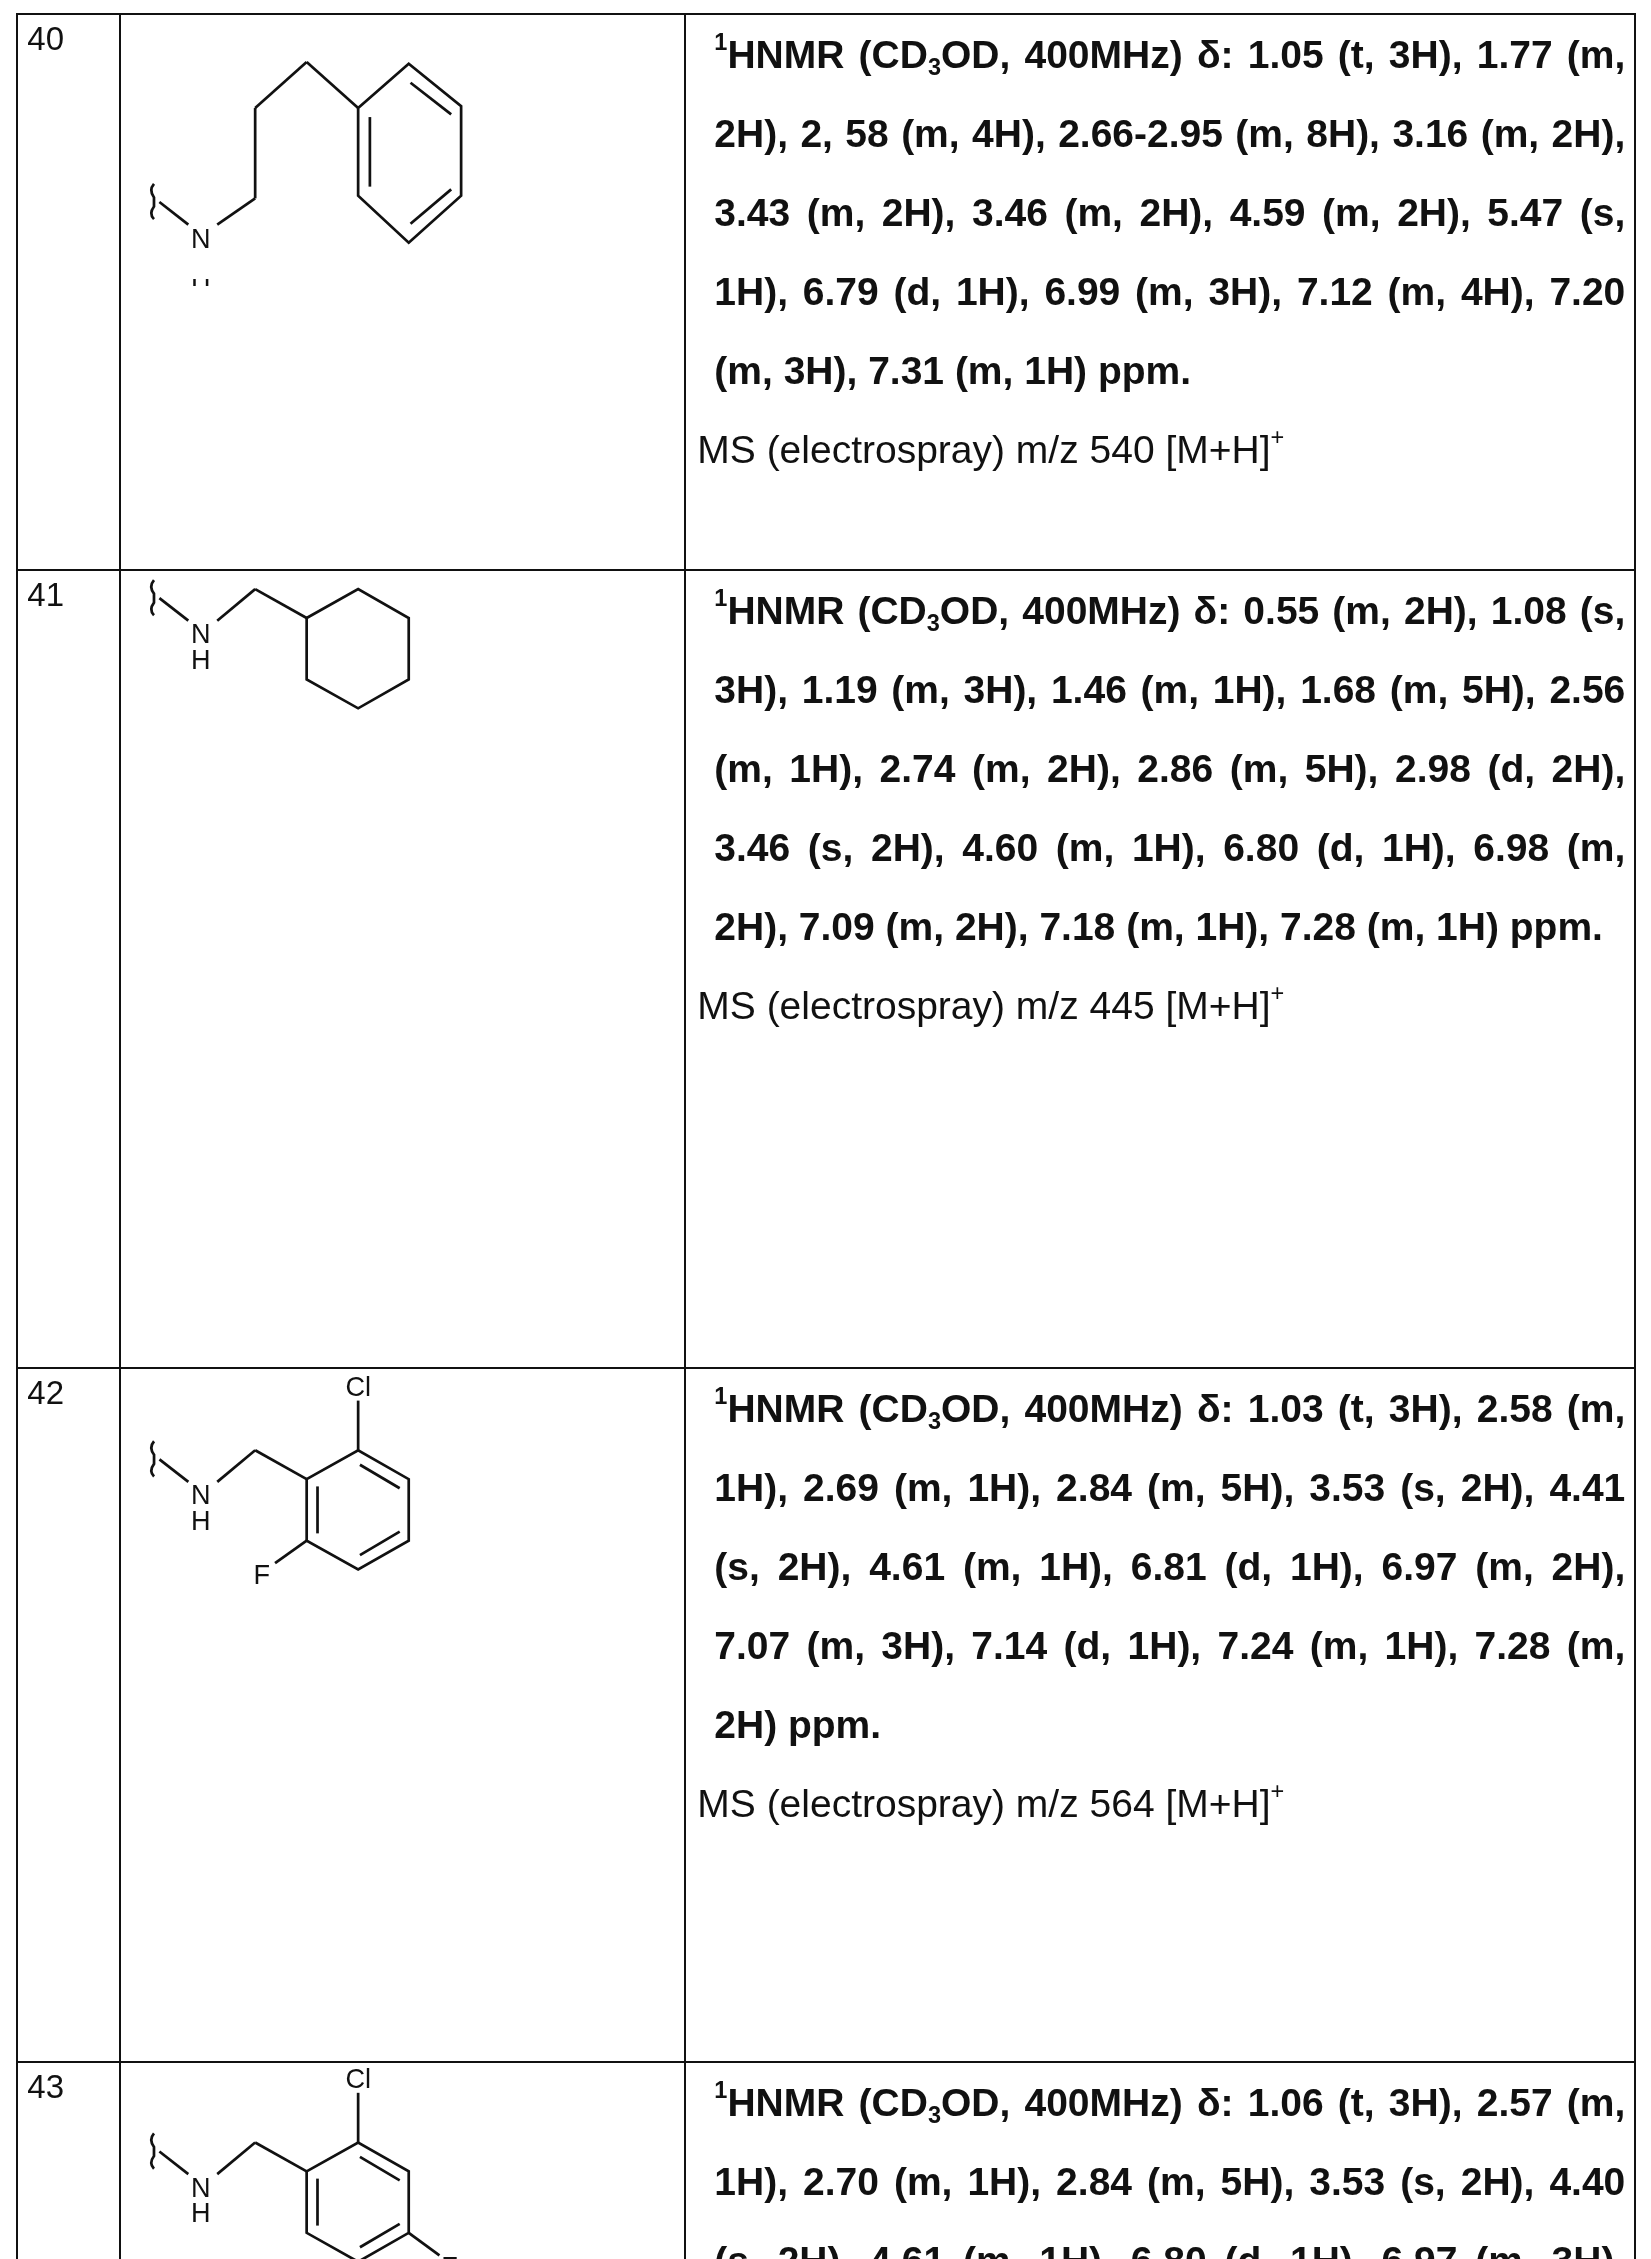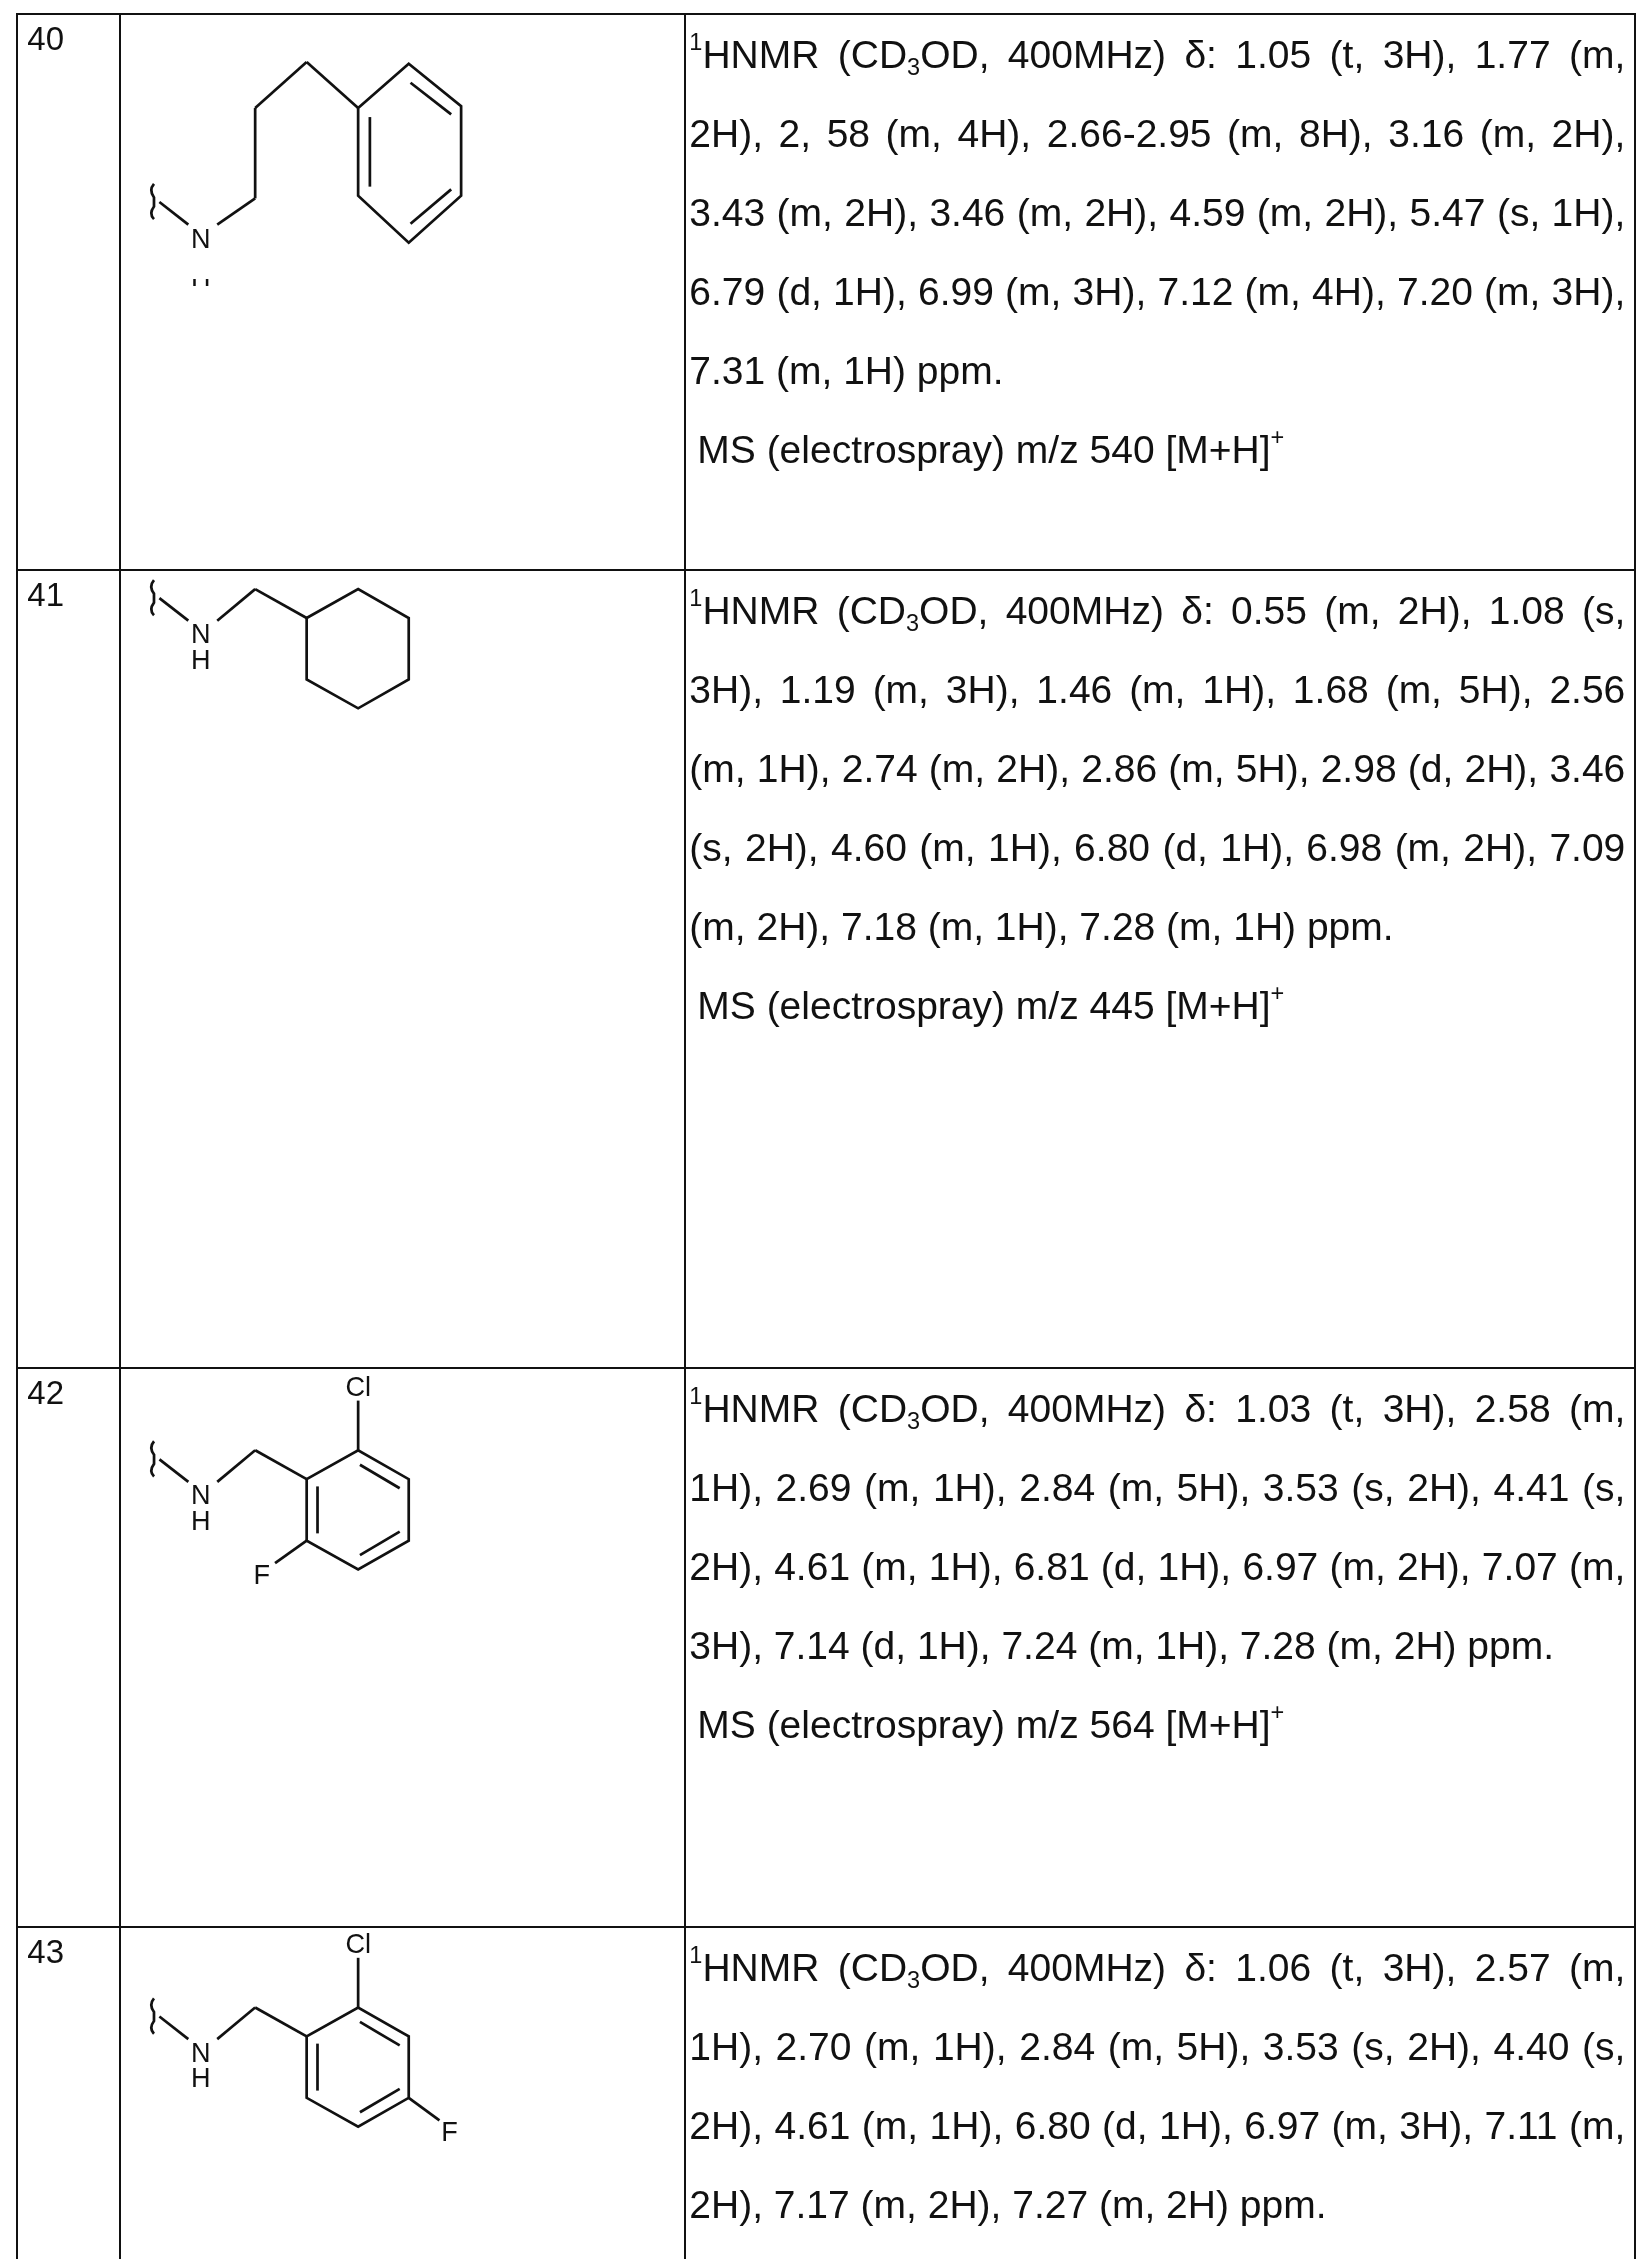--- a/index.html
+++ b/index.html
@@ -7,21 +7,21 @@
          font-family: "Liberation Sans", sans-serif; color: #111; }
   .tbl { position: absolute; left: 16.3px; top: 13px; width: 1620px;
          border-collapse: collapse; table-layout: fixed; }
   .tbl td { border: 2.7px solid #111; vertical-align: top; padding: 0; }
   .c1 { width: 103px; }
   .c2 { width: 565px; }
   .c3 { width: auto; }
   .num { font-size: 33px; padding: 5.4px 0 0 9px !important; display: block; }
   .struct { position: relative; }
   .struct svg { display: block; }
-  .nmr { font-size: 39px; line-height: 79px; padding: 0 9px 0 3px; text-align: justify; }
+  .nmr { font-size: 39px; line-height: 79px; padding: 0 9px 0 28px; text-align: justify; font-weight: bold; }
   .nmr .sup { font-size: 23.5px; vertical-align: 18px; line-height: 0; }
   .nmr .sub { font-size: 23.5px; vertical-align: -7.2px; line-height: 0; }
   .ms { font-size: 39px; line-height: 79px; padding: 0 10px 0 11px; }
   .ms .sup { font-size: 23.5px; vertical-align: 18px; line-height: 0; }
   .atom { font-family: "Liberation Sans", sans-serif; font-size: 30px; fill: #111; }
 </style>
 </head>
 <body>
 
 <table class="tbl">
@@ -76,21 +76,21 @@
         <text class="atom" x="77" y="80">N</text>
         <text class="atom" x="77" y="108">H</text>
       </svg>
     </td>
     <td>
       <div class="nmr"><span class="sup">1</span><span>HNMR (CD</span><span class="sub">3</span><span>OD, 400MHz) δ: </span><span>0.55 (m, 2H), 1.08 (s, 3H), 1.19 (m, 3H), 1.46 (m, 1H), 1.68 (m, 5H), 2.56 (m, 1H), 2.74 (m, 2H), 2.86 (m, 5H), 2.98 (d, 2H), 3.46 (s, 2H), 4.60 (m, 1H), 6.80 (d, 1H), 6.98 (m, 2H), 7.09 (m, 2H), 7.18 (m, 1H), 7.28 (m, 1H) ppm.</span></div>
       <div class="ms"><span>MS (electrospray) m/z 445 [M+H]</span><span class="sup">+</span></div>
     </td>
   </tr>
 
-  <tr style="height:559px;">
+  <tr style="height:694px;">
     <td>
       <span class="num">42</span>
     </td>
     <td class="struct">
       <svg width="561" height="289" viewBox="0 0 620 320">
         <g stroke="#111" stroke-width="3" fill="none">
           <path d="M36 80 Q30 87 36 95 L36 105 Q30 113 36 119"></path>
           <line x1="42" y1="100" x2="74" y2="125"></line>
           <line x1="106" y1="125" x2="148" y2="90"></line>
           <line x1="148" y1="90" x2="205" y2="122"></line>

